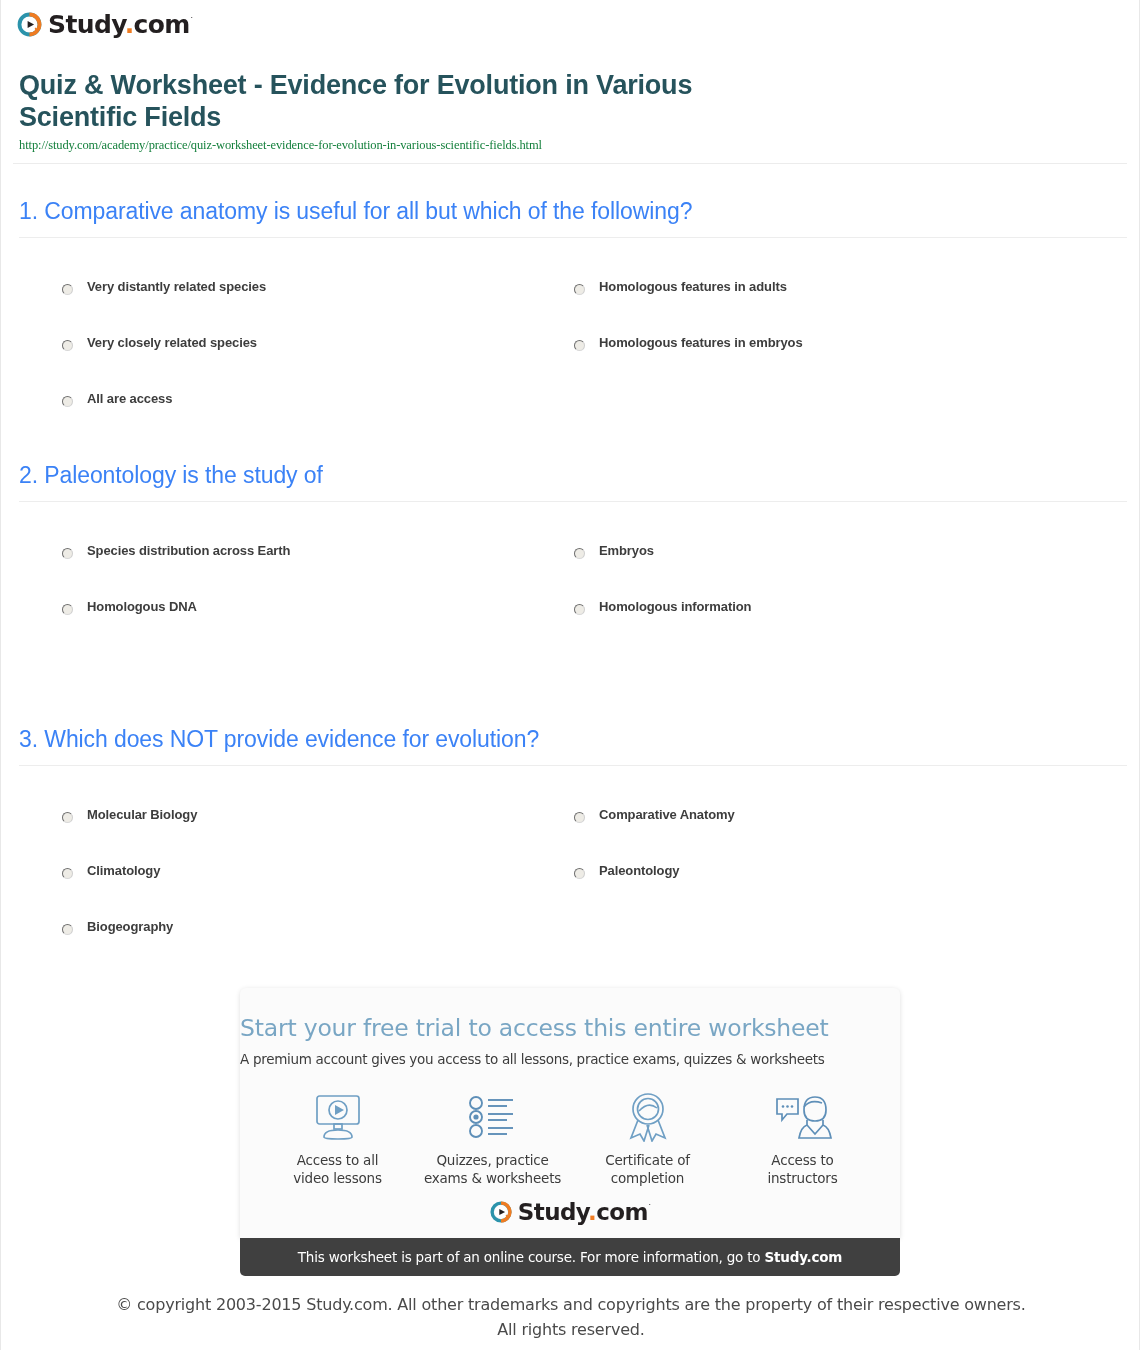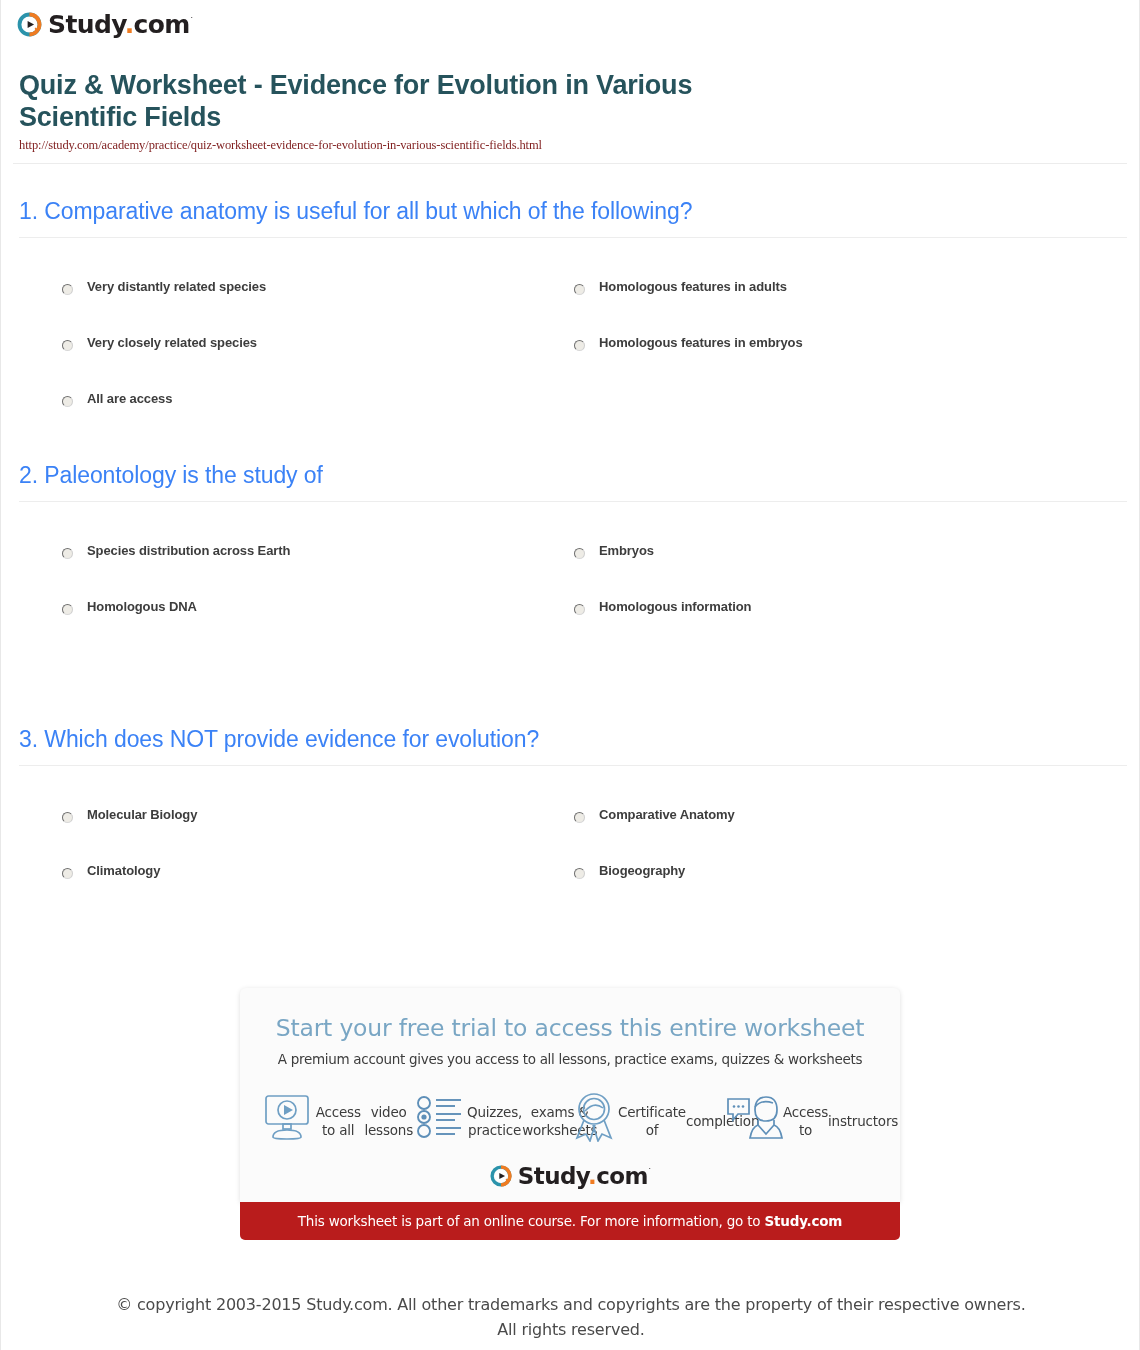--- a/index.html
+++ b/index.html
@@ -64,21 +64,21 @@
     font-weight: bold;
     color: #26535c;
     line-height: 1.20;
     margin: 0 0 4px 0;
     max-width: 790px;
     letter-spacing: -0.2px;
   }
   .page-url {
     font-family: "Liberation Serif", serif;
     font-size: 12.5px;
-    color: #7f1d1d;
+    color: #15803d;
     margin: 0;
     letter-spacing: -0.1px;
   }
   .rule {
     height: 1px;
     background: #ececec;
     margin: 0 12px;
   }
 
   
@@ -141,21 +141,21 @@
     position: absolute;
     left: 239px;
     top: 988px;
     width: 660px;
   }
   .promo-card {
     background: #fbfbfb;
     border-radius: 6px 6px 0 0;
     box-shadow: 0 1px 5px rgba(0,0,0,0.13);
     padding: 26px 0 14px 0;
-    text-align: center;
+    text-align: left;
   }
   .promo-title {
     font-family: "DejaVu Sans", sans-serif;
     font-size: 23.5px;
     font-weight: 400;
     color: #79a6c4;
     margin: 0 0 9px 0;
     letter-spacing: -0.2px;
   }
   .promo-sub {
@@ -167,21 +167,21 @@
   }
   .features {
     display: flex;
     justify-content: center;
     gap: 0;
     margin: 0 0 12px 0;
   }
   .feature {
     width: 155px;
     display: flex;
-    flex-direction: row;
+    flex-direction: column;
     align-items: center;
   }
   .feature-icon {
     height: 52px;
     display: flex;
     align-items: center;
     justify-content: center;
     margin-bottom: 8px;
   }
   .feature-text {
@@ -192,21 +192,21 @@
     letter-spacing: -0.2px;
   }
   .promo-logo {
     margin-top: 13px;
     display: flex;
     justify-content: center;
   }
   .promo-logo .logo-mark { width: 24px; height: 24px; }
   .promo-logo .logo-word { font-size: 23px; }
   .promo-bar {
-    background: #b91c1c;
+    background: #404040;
     color: #ffffff;
     font-family: "DejaVu Sans", sans-serif;
     font-size: 13.5px;
     text-align: center;
     padding: 11px 0;
     border-radius: 0 0 5px 5px;
     letter-spacing: -0.2px;
   }
   .promo-bar b { font-weight: bold; }
 
@@ -310,20 +310,24 @@
           <span class="radio"></span>
           <span class="answer-label">Molecular Biology</span>
         </div>
         <div class="answer-cell">
           <span class="radio"></span>
           <span class="answer-label">Comparative Anatomy</span>
         </div>
         <div class="answer-cell">
           <span class="radio"></span>
           <span class="answer-label">Climatology</span>
+        </div>
+        <div class="answer-cell">
+          <span class="radio"></span>
+          <span class="answer-label">Paleontology</span>
         </div>
         <div class="answer-cell">
           <span class="radio"></span>
           <span class="answer-label">Biogeography</span>
         </div>
         <div class="answer-cell"></div>
       </div>
     </div>
 
   </div>

